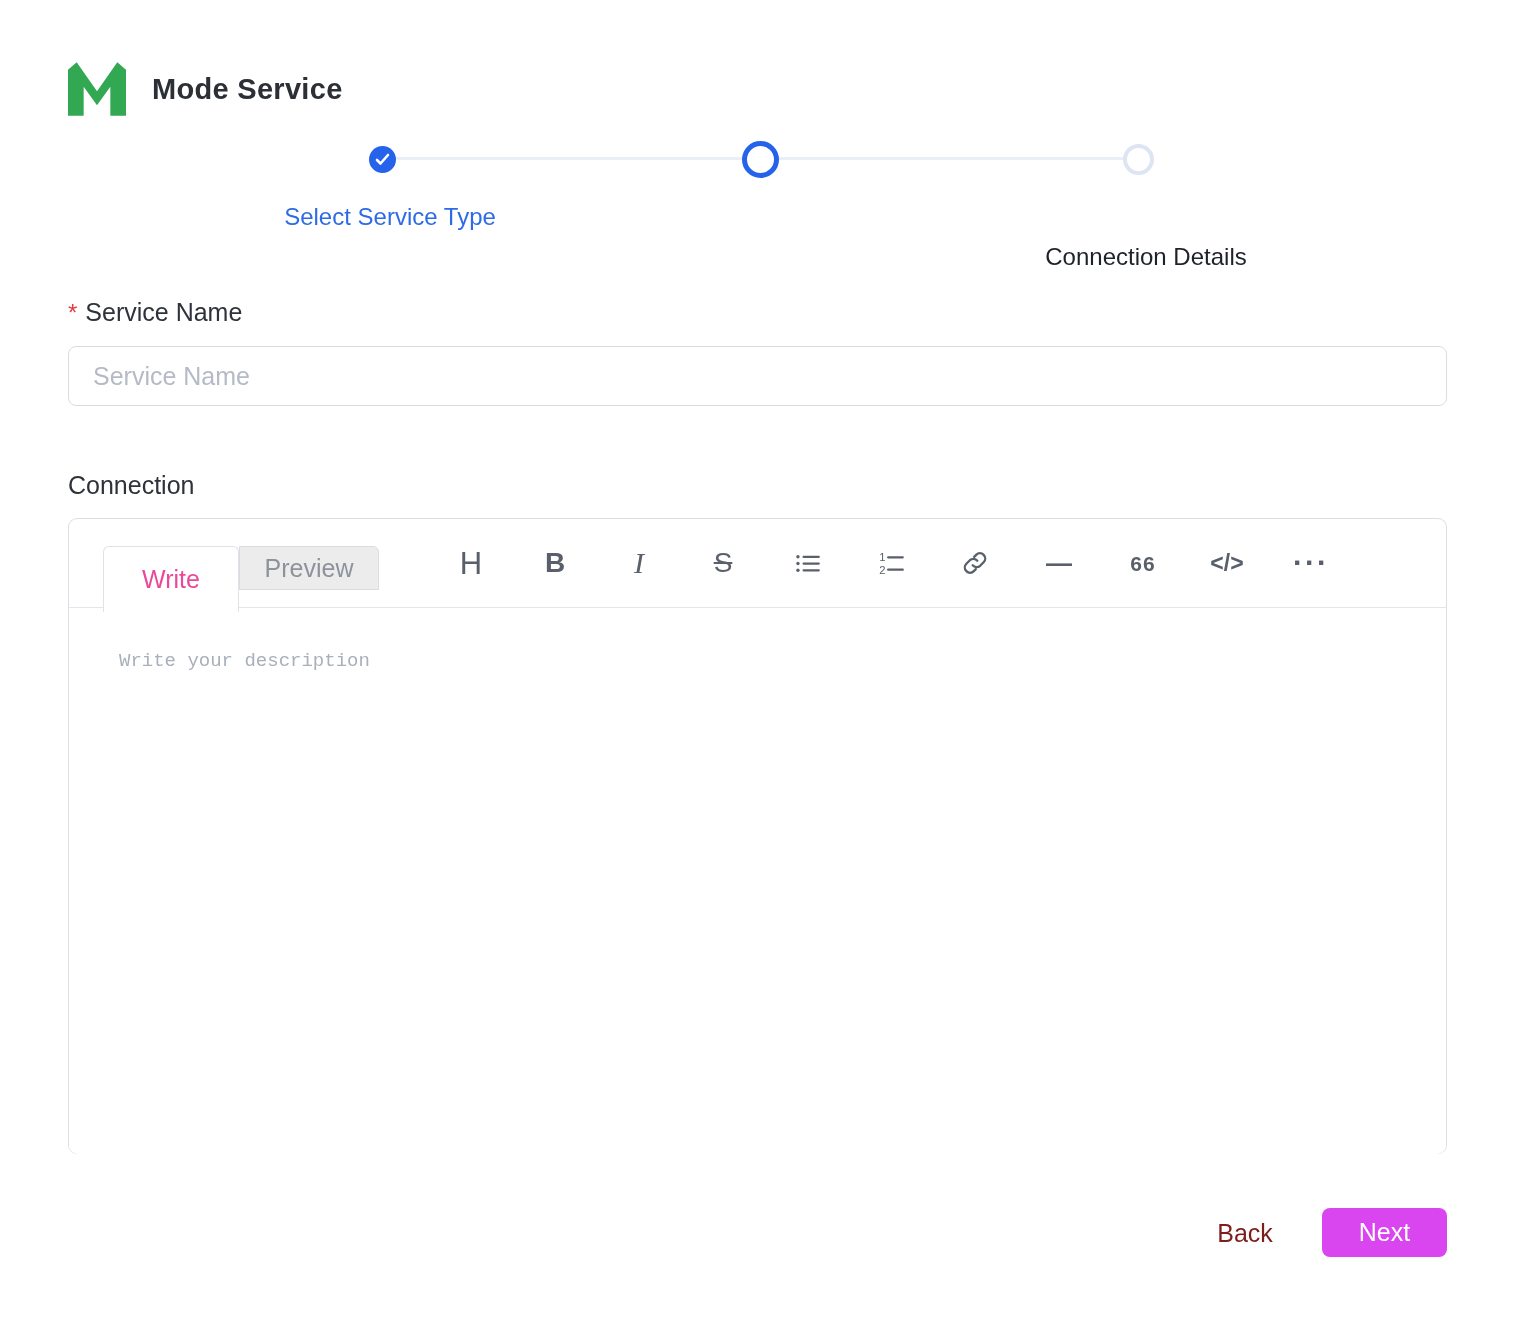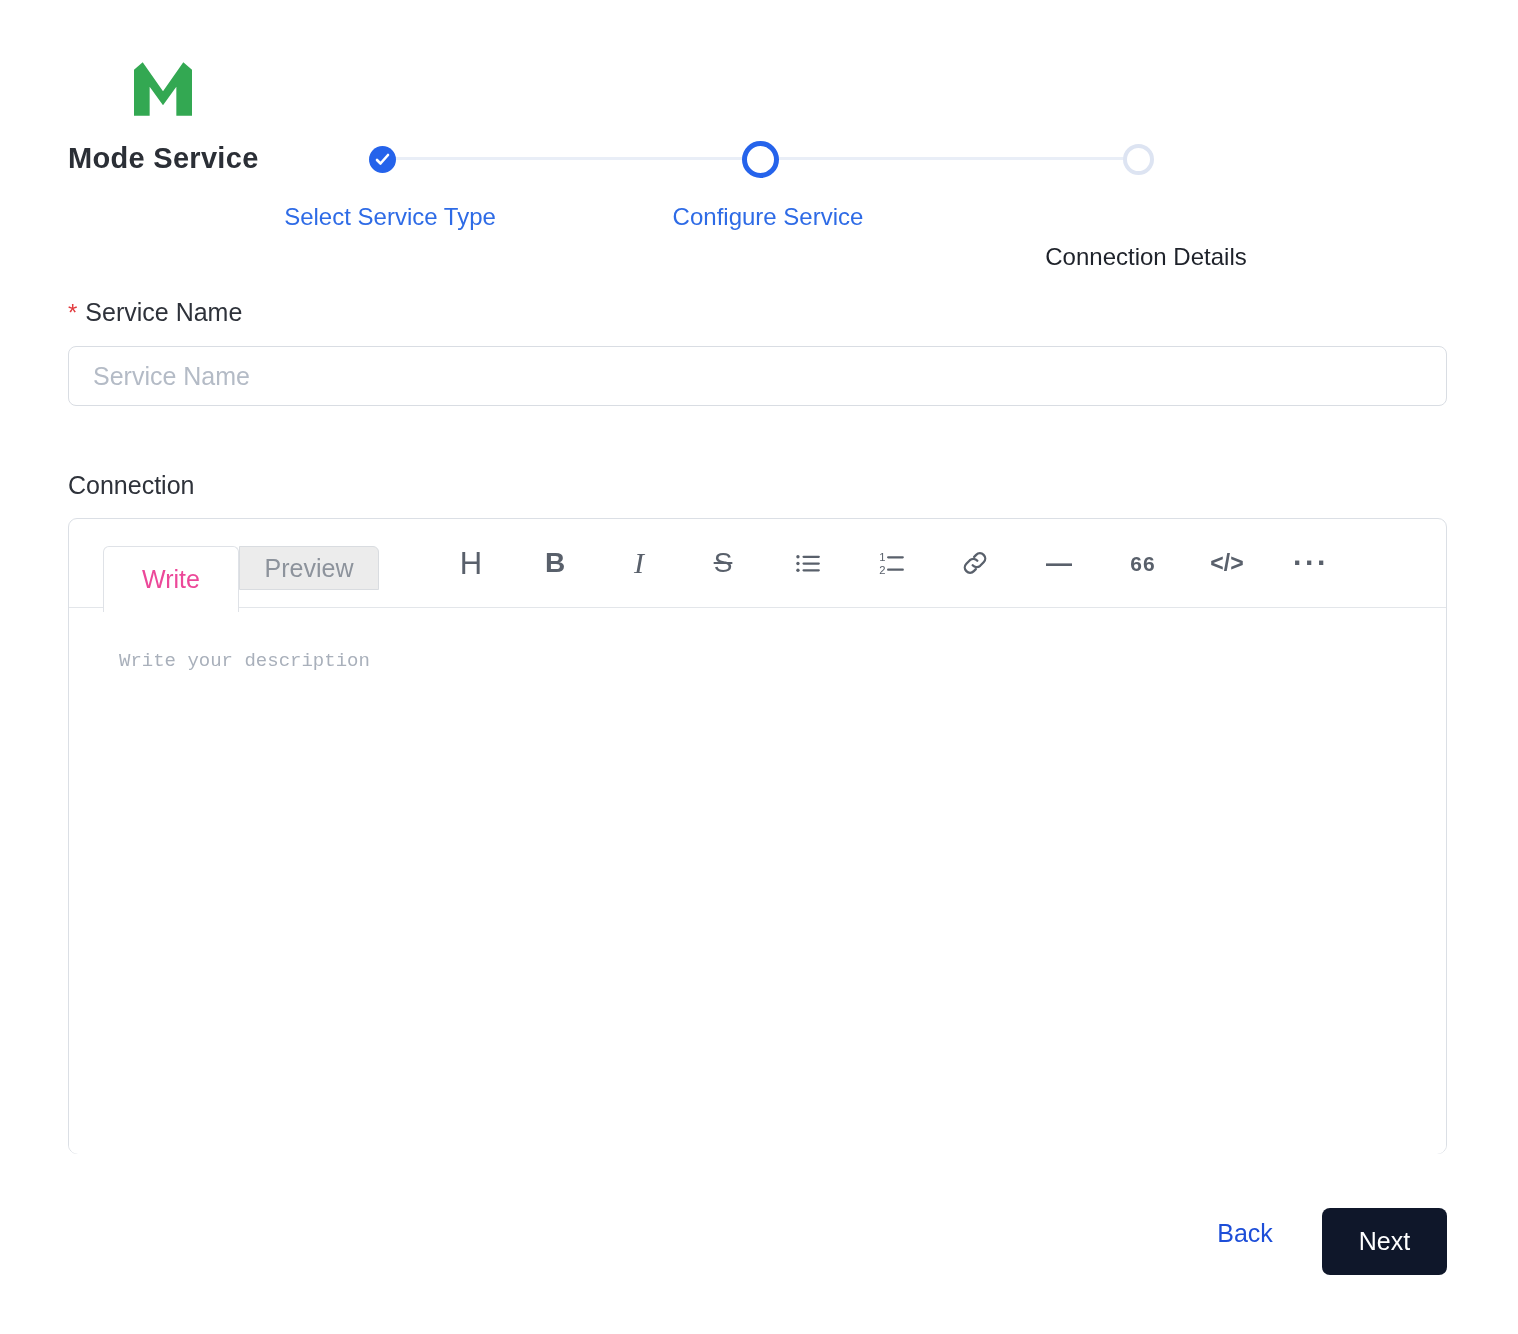--- a/index.html
+++ b/index.html
@@ -1,21 +1,21 @@
 <!DOCTYPE html>
 <html><head>
 <meta charset="utf-8">
 <style>
   * { box-sizing: border-box; margin: 0; padding: 0; }
   html, body { width: 1518px; height: 1334px; background: #ffffff; overflow: hidden; }
   body { font-family: "Liberation Sans", sans-serif; color: #2a2e35; }
   .page { position: relative; width: 1518px; height: 1334px; }
 
   
-  .app-header { position: absolute; left: 68px; top: 62px; display: flex; align-items: center; gap: 26px; flex-direction: column; }
+  .app-header { position: absolute; left: 68px; top: 62px; display: flex; align-items: center; gap: 26px; }
   .logo { width: 58px; height: 54px; display: block; }
   .app-title { font-size: 29px; font-weight: 700; color: #2b2f36; letter-spacing: 0.3px; }
 
   
   .stepper { position: absolute; left: 10px; top: 0; width: 1518px; height: 250px; pointer-events: none; }
   .stepper-line { position: absolute; left: 372px; top: 157px; width: 756px; height: 3px; background: #e9eef7; }
   .step-circle { position: absolute; border-radius: 50%; background: #ffffff; display: flex; align-items: center; justify-content: center; pointer-events: auto; cursor: pointer; }
   .step-circle.completed { left: 359px; top: 146px; width: 27px; height: 27px; background: #2563eb; }
   .step-circle.active { left: 732px; top: 141px; width: 37px; height: 37px; border: 5px solid #2563eb; }
   .step-circle.upcoming { left: 1113px; top: 144px; width: 31px; height: 31px; border: 4px solid #dde4f2; }
@@ -60,24 +60,24 @@
   .tool-svg { display: block; }
 
   .editor-body { position: relative; height: 546px; }
   .description-textarea { width: 100%; height: 100%; border: none; outline: none; resize: none;
     padding: 42px 50px; font-size: 19px; font-family: Liberation Mono, monospace; color: #2e323a;
     border-radius: 0 0 9px 9px; }
   .description-textarea::placeholder { color: #a9b0bb; }
 
   
   .back-link { position: absolute; left: 1200px; top: 1219px; width: 90px; text-align: center;
-    font-size: 25px; color: #1d4ed8; cursor: pointer; background: none; border: none;
+    font-size: 25px; color: #7f1d1d; cursor: pointer; background: none; border: none;
     font-family: "Liberation Sans", sans-serif; }
-  .next-button { position: absolute; left: 1322px; top: 1208px; width: 125px; height: 67px;
-    background: #0f172a; color: #ffffff; border: none; border-radius: 8px; font-size: 25px;
+  .next-button { position: absolute; left: 1322px; top: 1208px; width: 125px; height: 49px;
+    background: #d946ef; color: #ffffff; border: none; border-radius: 8px; font-size: 25px;
     font-family: "Liberation Sans", sans-serif; cursor: pointer; }
 </style>
 </head>
 <body>
 
 <div class="page">
 
   <div class="app-header">
     <svg class="logo" viewBox="0 0 100 92">
       <path d="M0 92 V13 L15 0 L50 50 L85 0 L100 13 V92 H73 V42 L50 74 L27 42 V92 Z" fill="#33a852"></path>
@@ -90,21 +90,20 @@
 
     <div class="step-circle completed">
       <svg width="15" height="13" viewBox="0 0 15 13">
         <polyline points="2,7 5.5,10.5 13,2" fill="none" stroke="#ffffff" stroke-width="2.6" stroke-linecap="round" stroke-linejoin="round"></polyline>
       </svg>
     </div>
     <div class="step-circle active"></div>
     <div class="step-circle upcoming"></div>
 
     <div class="step-label s0">Select Service Type</div>
-    <div class="step-label s1">Configure Service</div>
     <div class="step-label s2">Connection Details</div>
   </div>
 
   <div class="field-label label-service">
     <span class="required-mark">*</span><span>Service Name</span>
   </div>
   <input class="service-input" type="text" placeholder="Service Name" style="">
 
   <div class="field-label label-description">Connection</div>
 

